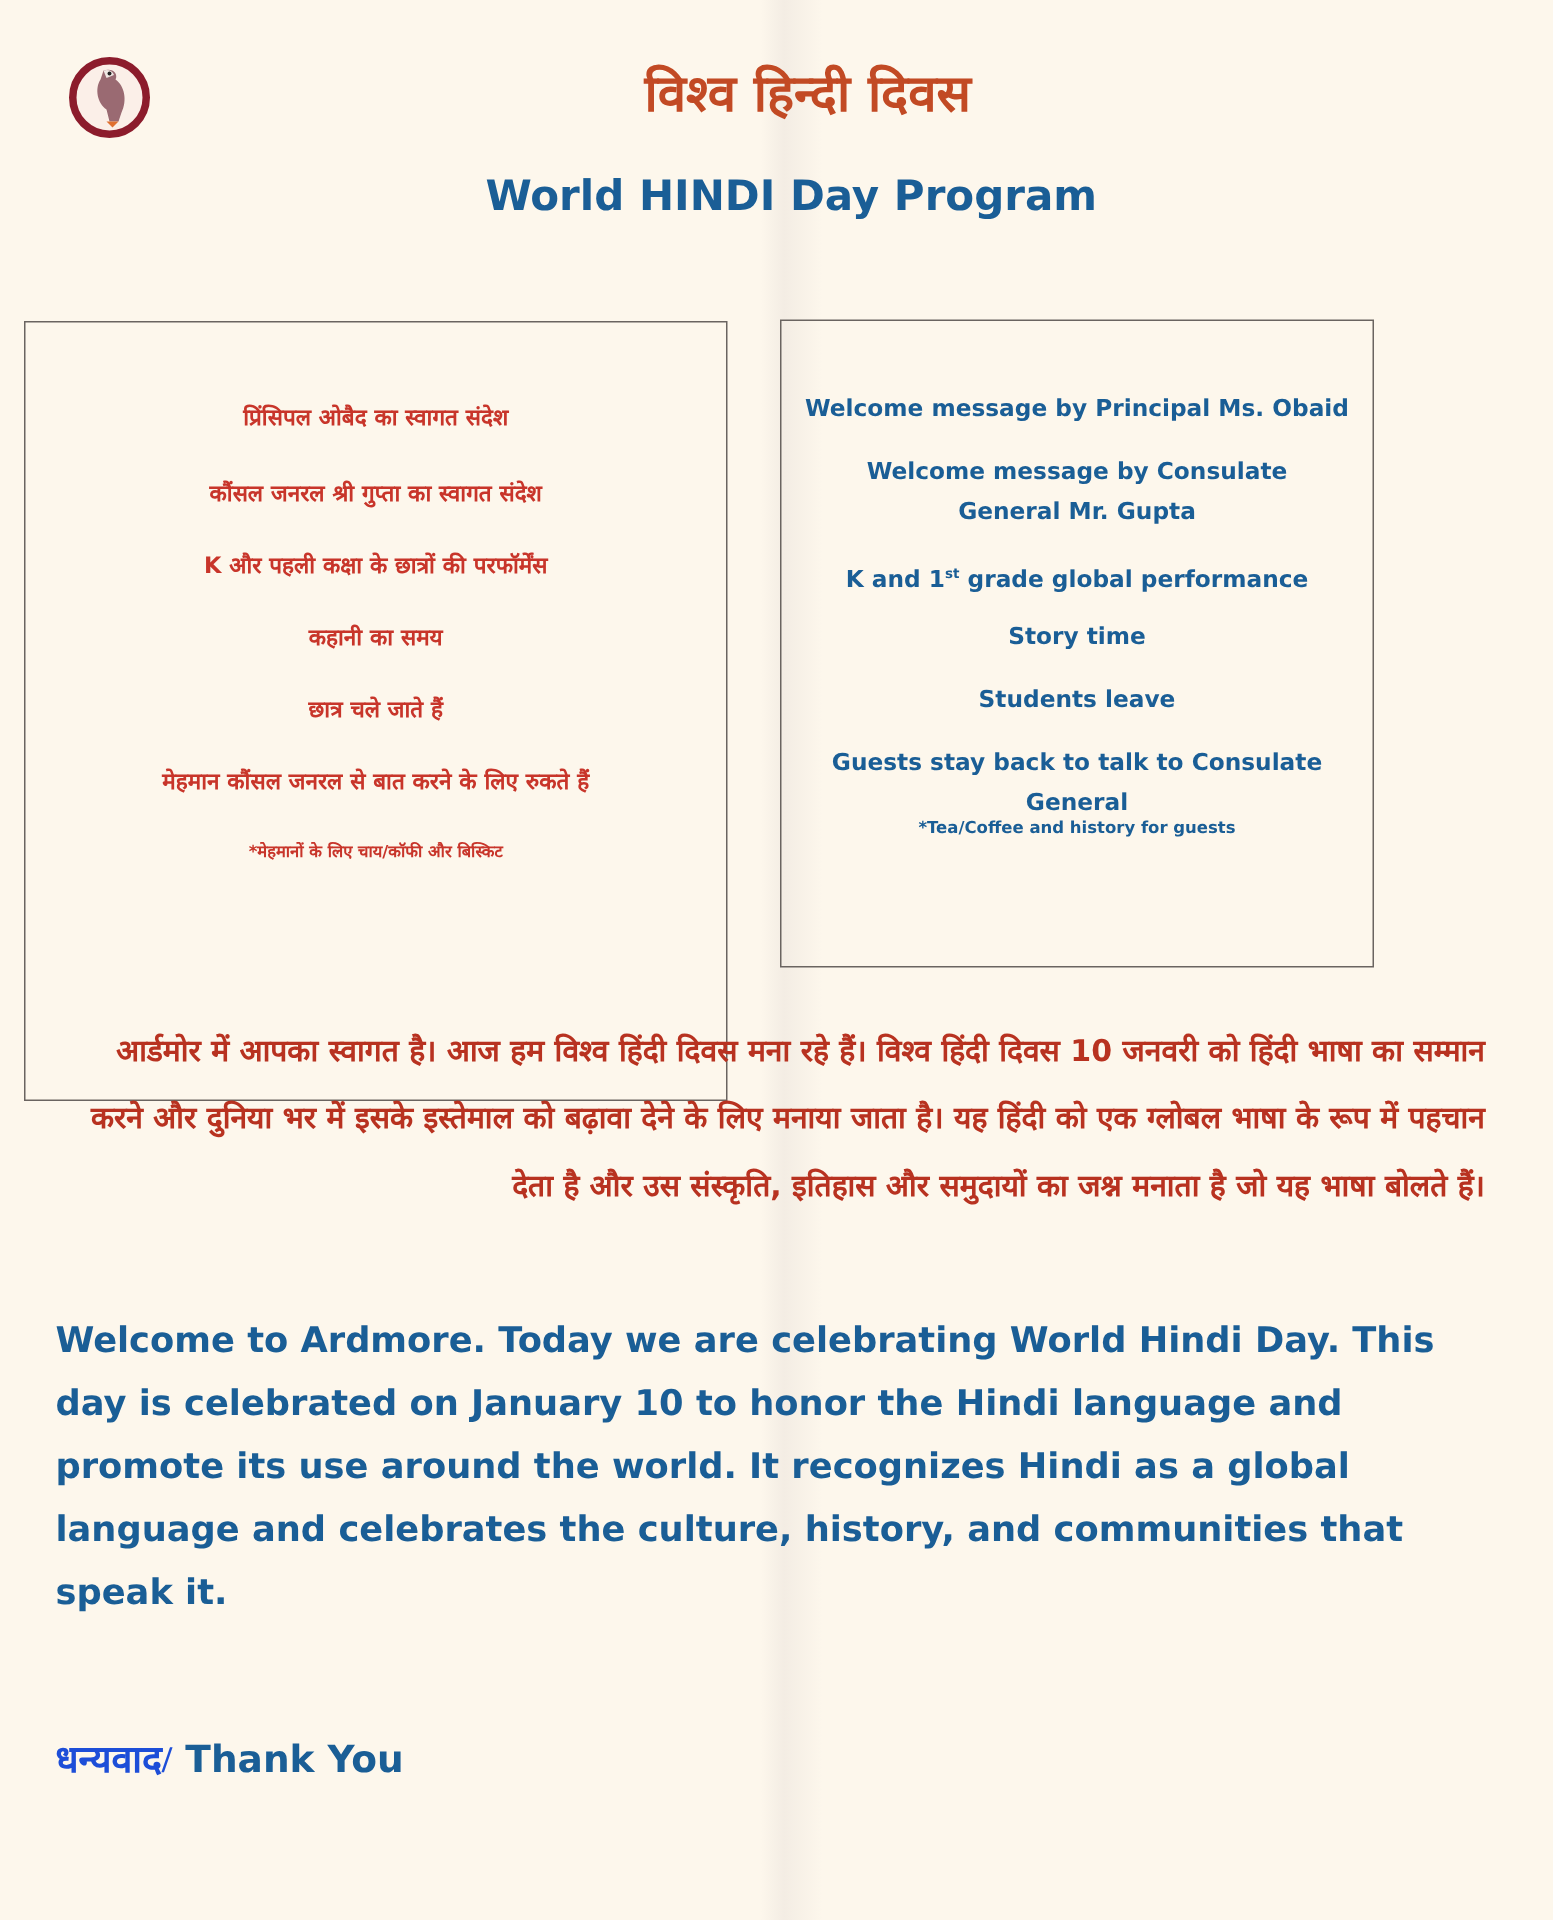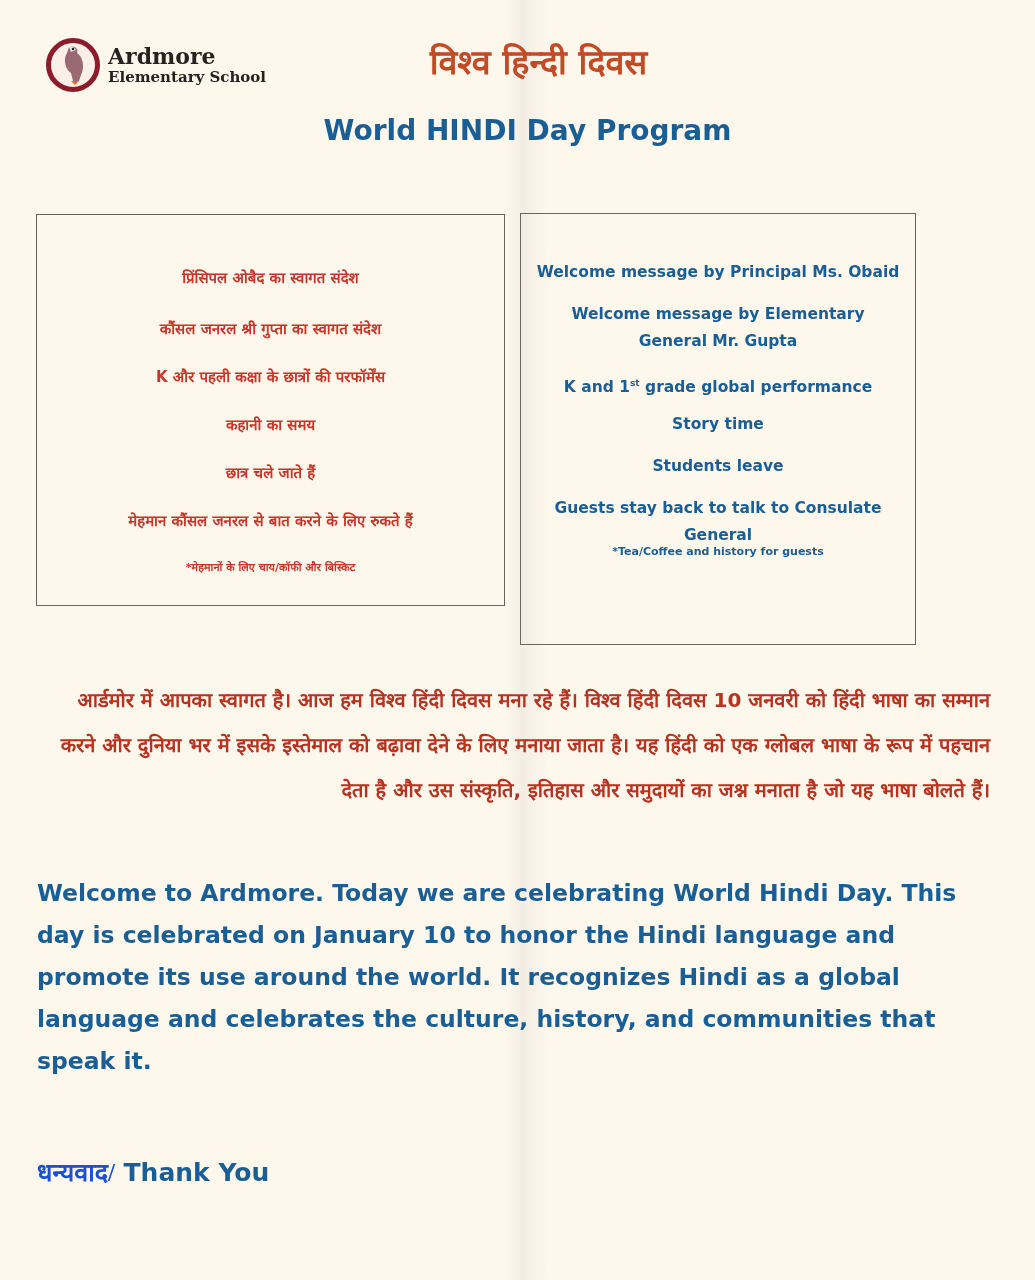--- a/index.html
+++ b/index.html
@@ -35,21 +35,21 @@
     }
     .title-eng {
       position: absolute; left: 0; width: 1035px; top: 114px;
       text-align: center; color: #1a5e96; font-size: 28px; font-weight: bold;
       padding-left: 20px;
     }
 
     .box {
       position: absolute; border: 1.5px solid #6a6460;
     }
-    .box-hi { left: 36px; top: 214px; width: 469px; height: 392px; }
+    .box-hi { left: 16px; top: 214px; width: 469px; height: 520px; }
     .box-en { left: 520px; top: 213px; width: 396px; height: 432px; }
     .box ul { list-style: none; }
     .box-hi li {
       color: #c8352a; font-size: 15px; text-align: center; font-weight: bold;
       position: absolute; left: 0; width: 100%;
     }
     .box-en li {
       color: #1a5e96; font-size: 15.5px; text-align: center; font-weight: bold;
       position: absolute; left: 0; width: 100%; line-height: 27px;
     }
@@ -74,45 +74,41 @@
 
 <div class="logo">
   <div class="logo-badge">
     <svg width="40" height="44" viewBox="0 0 40 44">
       <path d="M16 4 C22 2 26 6 24 10 C30 14 32 24 28 32 L26 38 L20 38 L18 30 C12 26 10 16 14 10 Z" fill="#9a6a72"></path>
       <path d="M16 4 C19 3 22 4 23 7 L18 9 Z" fill="#f0e8e4"></path>
       <circle cx="20" cy="6" r="1.3" fill="#222"></circle>
       <path d="M18 38 L22 42 L26 38 Z" fill="#e07030"></path>
     </svg>
   </div>
-  <div class="logo-text">
-    <div class="logo-name">Ardmore</div>
-    <div class="logo-sub">Elementary School</div>
-  </div>
 </div>
 
 <div class="title-hindi">विश्व हिन्दी दिवस</div>
 <div class="title-eng">World HINDI Day Program</div>
 
 <div class="box box-hi">
   <ul>
     <li style="top:52px">प्रिंसिपल ओबैद का स्वागत संदेश</li>
     <li style="top:103px">कौंसल जनरल श्री गुप्ता का स्वागत संदेश</li>
     <li style="top:151px">K और पहली कक्षा के छात्रों की परफॉर्मेंस</li>
     <li style="top:199px">कहानी का समय</li>
     <li style="top:247px">छात्र चले जाते हैं</li>
     <li style="top:295px">मेहमान कौंसल जनरल से बात करने के लिए रुकते हैं</li>
     <li class="note" style="top:344px">*मेहमानों के लिए चाय/कॉफी और बिस्किट</li>
   </ul>
 </div>
 
 <div class="box box-en">
   <ul>
     <li style="top:45px">Welcome message by Principal Ms. Obaid</li>
-    <li style="top:87px; padding:0 20px;">Welcome message by Elementary General Mr. Gupta</li>
+    <li style="top:87px; padding:0 20px;">Welcome message by Consulate General Mr. Gupta</li>
     <li style="top:156px"><span>K and 1</span><sup style="font-size:9px">st</sup><span> grade global performance</span></li>
     <li style="top:197px">Story time</li>
     <li style="top:239px">Students leave</li>
     <li style="top:281px">Guests stay back to talk to Consulate General</li>
     <li class="note" style="top:324px">*Tea/Coffee and history for guests</li>
   </ul>
 </div>
 
 <p class="para-hi">आर्डमोर में आपका स्वागत है। आज हम विश्व हिंदी दिवस मना रहे हैं। विश्व हिंदी दिवस 10 जनवरी को हिंदी भाषा का सम्मान करने और दुनिया भर में इसके इस्तेमाल को बढ़ावा देने के लिए मनाया जाता है। यह हिंदी को एक ग्लोबल भाषा के रूप में पहचान देता है और उस संस्कृति, इतिहास और समुदायों का जश्न मनाता है जो यह भाषा बोलते हैं।</p>
 <p class="para-en">Welcome to Ardmore. Today we are celebrating World Hindi Day. This day is celebrated on January 10 to honor the Hindi language and promote its use around the world. It recognizes Hindi as a global language and celebrates the culture, history, and communities that speak it.</p>

